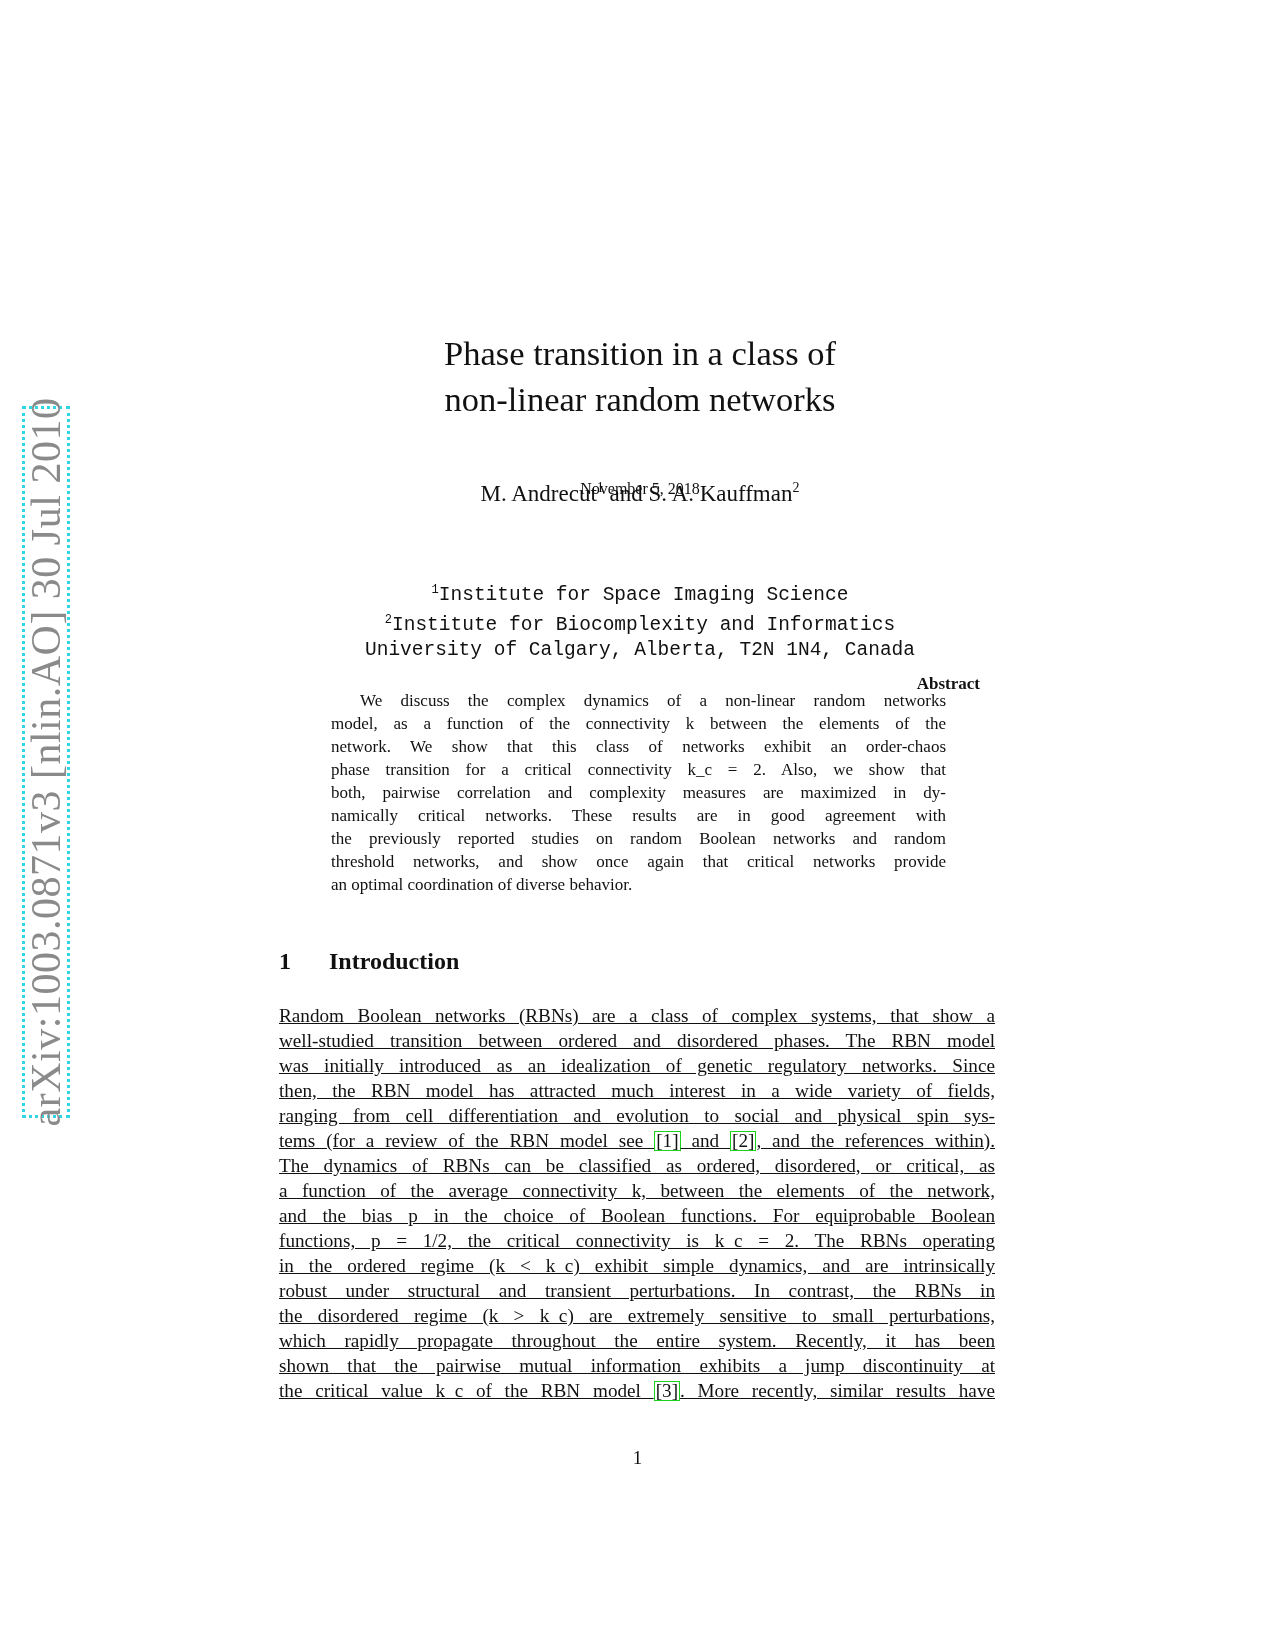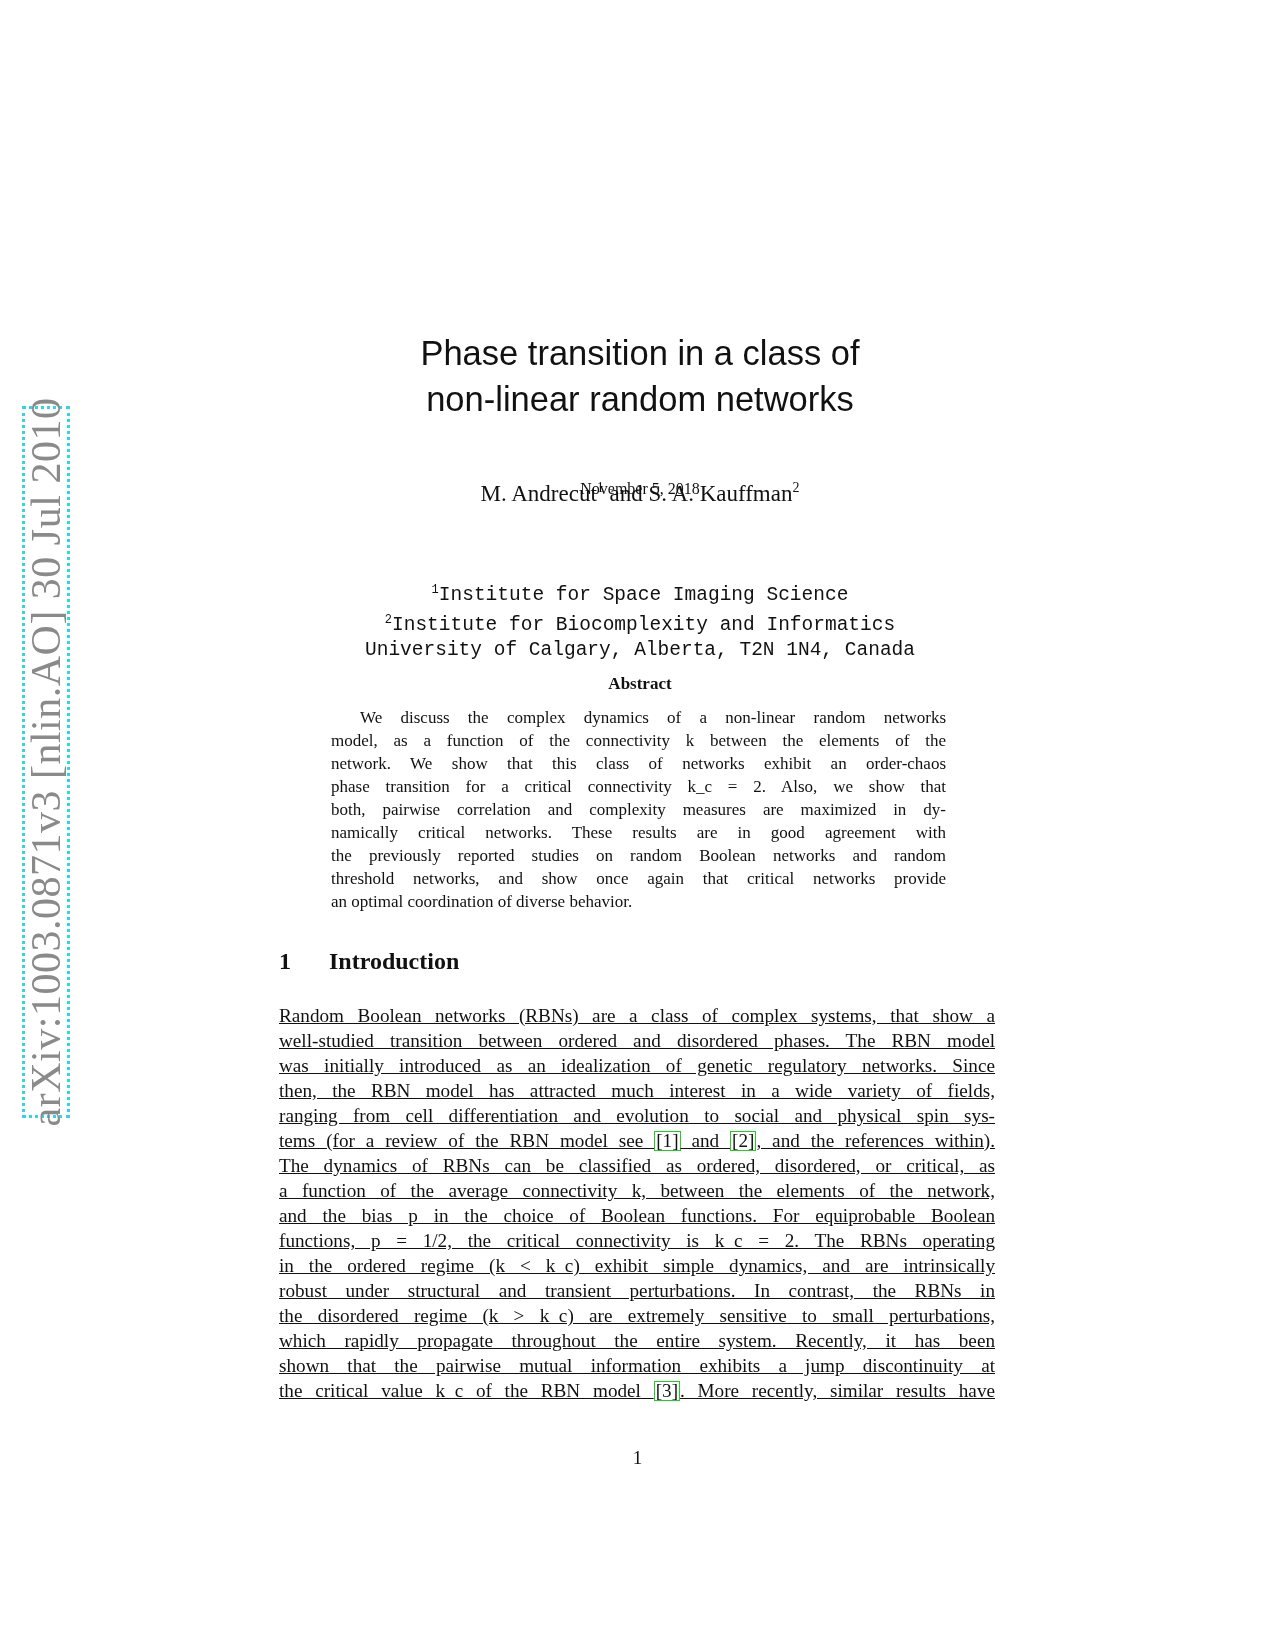--- a/index.html
+++ b/index.html
@@ -12,43 +12,43 @@
     border: 3px dotted #2fd7e6; box-sizing: border-box;
     display: flex; align-items: center; justify-content: center;
   }
   .stamp-text {
     transform: rotate(-90deg); white-space: nowrap;
     font-family: "Liberation Serif", serif; font-size: 42px; color: #8a8a8a;
     letter-spacing: 0.5px;
   }
   .title {
     position: absolute; left: 300px; width: 680px; top: 330px; text-align: center;
-    font-family: Liberation Sans, sans-serif; font-size: 34.5px; line-height: 46px;
+    font-family: Liberation Serif, serif; font-size: 34.5px; line-height: 46px;
     color: #111;
   }
   .authors {
     position: absolute; left: 300px; width: 680px; top: 450px; text-align: center;
     font-family: "Liberation Serif", serif; font-size: 23px; margin-top: 30px;
   }
   .authors sup { font-size: 14px; vertical-align: 9px; }
   .date {
     position: absolute; left: 300px; width: 680px; top: 480px; text-align: center;
     font-family: "Liberation Serif", serif; font-size: 16px;
   }
   .affil {
     position: absolute; left: 300px; width: 680px; top: 578px; text-align: center;
     font-family: Liberation Mono, monospace; font-size: 19.5px; line-height: 25px;
   }
   .affil sup { font-size: 12px; vertical-align: 7px; }
   .abstract-title {
-    position: absolute; left: 300px; width: 680px; top: 674px; text-align: center;
+    position: absolute; left: 300px; width: 680px; top: 674px; text-align: right;
     font-family: "Liberation Serif", serif; font-weight: bold; font-size: 17px;
   }
   .abstract {
-    position: absolute; left: 331px; width: 615px; top: 706px;
+    position: absolute; left: 331px; width: 615px; top: 689px;
     font-family: "Liberation Serif", serif; font-size: 17px; line-height: 23px;
     text-align: justify;
   }
   .abstract .line { display: block; text-align: justify; text-align-last: justify; height: 23px; }
   .abstract .line.last { text-align-last: left; }
   .abstract .indent { text-indent: 29px; }
   .section-title {
     position: absolute; left: 279px; top: 948px;
     font-family: "Liberation Serif", serif; font-weight: bold; font-size: 24px;
   }

